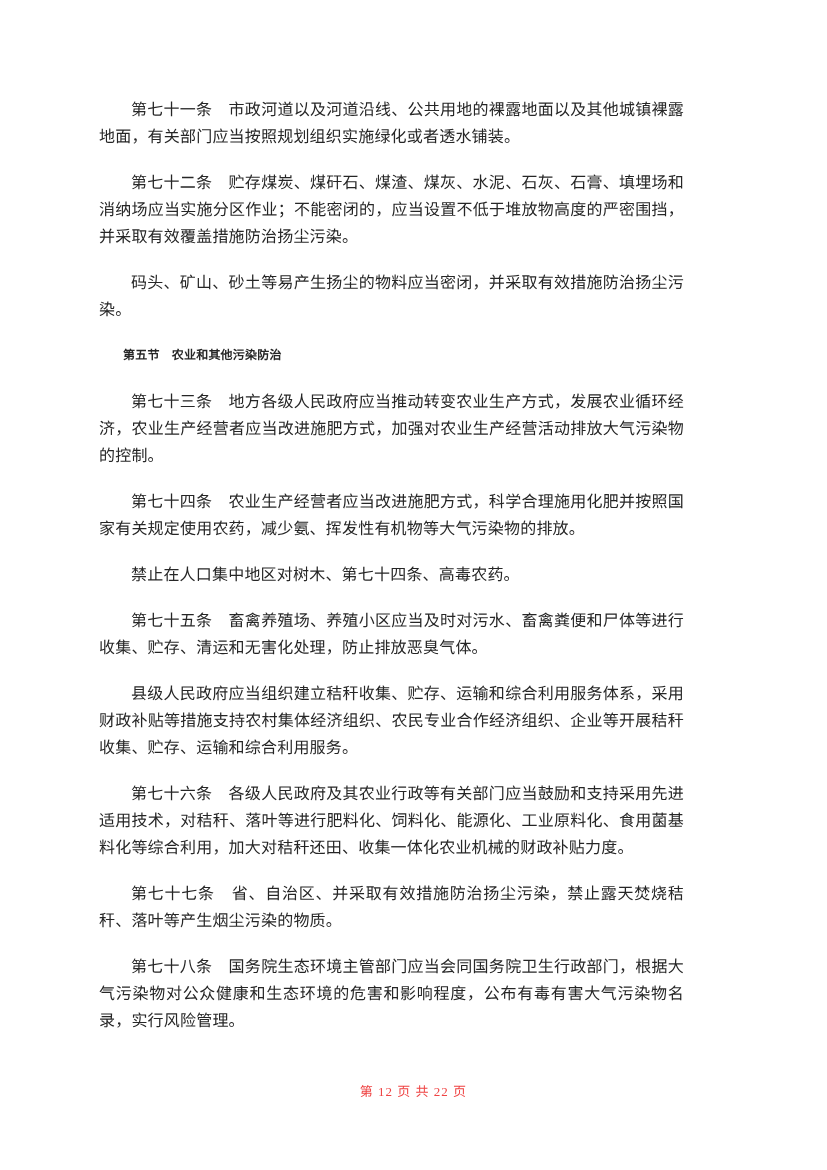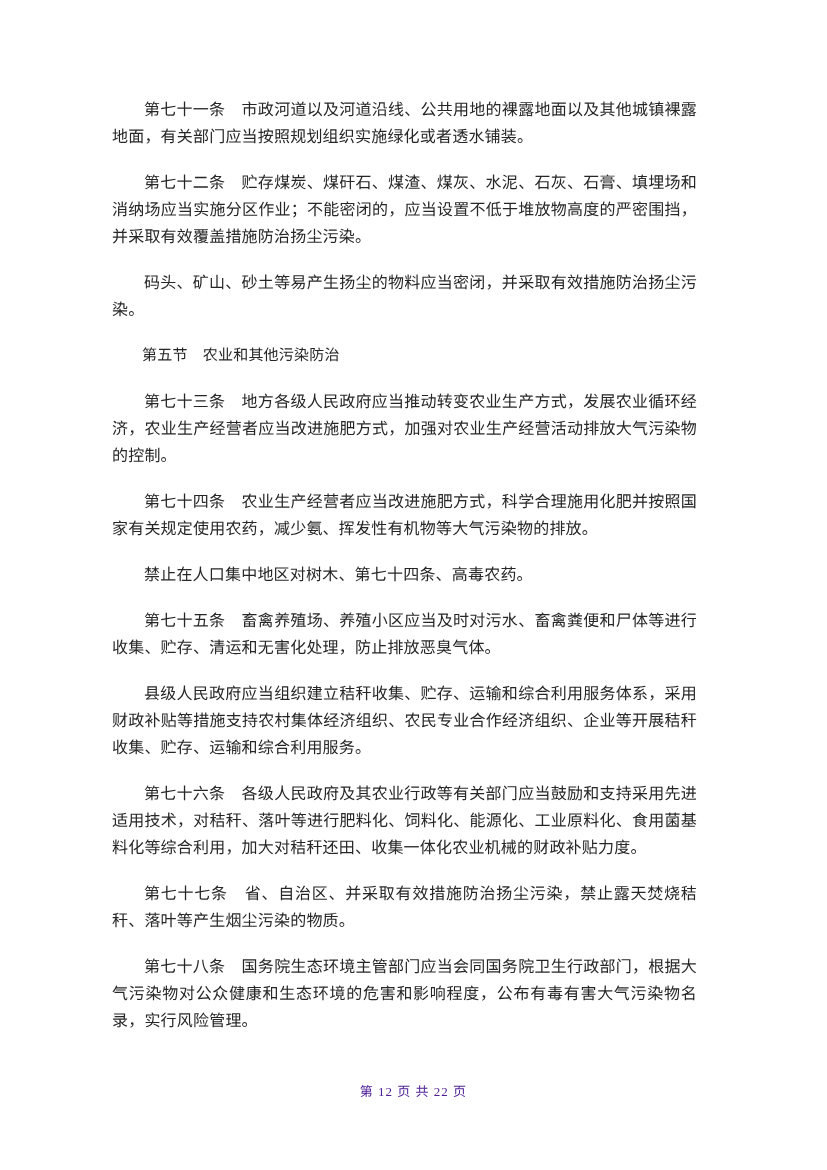--- a/index.html
+++ b/index.html
@@ -11,50 +11,50 @@
     position: relative;
     width: 827px;
     height: 1170px;
     background: #ffffff;
     overflow: hidden;
     font-family: "Liberation Serif", "DejaVu Serif", serif;
     color: #262626;
   }
   .content {
     position: absolute;
-    left: 112px;
+    left: 99px;
     top: 96px;
     width: 585px;
   }
   .para {
     margin: 0 0 19px 0;
     font-size: 16px;
     line-height: 27px;
     text-align: justify;
     text-justify: inter-ideograph;
     text-indent: 2em;
     letter-spacing: 0.2px;
   }
   .section-heading {
     margin: 0 0 19px 0;
-    font-size: 15px;
+    font-size: 12px;
     line-height: 27px;
-    font-weight: normal;
+    font-weight: bold;
     text-indent: 2em;
     letter-spacing: 0.2px;
   }
   .footer {
     position: absolute;
     left: 0;
     right: 0;
     top: 1082px;
     text-align: center;
     font-size: 13px;
     line-height: 20px;
-    color: #4c1d95;
+    color: #ef4444;
     letter-spacing: 1px;
   }
 </style>
 </head>
 <body>
 
 <div class="page">
   <div class="content">
       <p class="para">第七十一条　市政河道以及河道沿线、公共用地的裸露地面以及其他城镇裸露地面，有关部门应当按照规划组织实施绿化或者透水铺装。</p>
       <p class="para">第七十二条　贮存煤炭、煤矸石、煤渣、煤灰、水泥、石灰、石膏、填埋场和消纳场应当实施分区作业；不能密闭的，应当设置不低于堆放物高度的严密围挡，并采取有效覆盖措施防治扬尘污染。</p>

